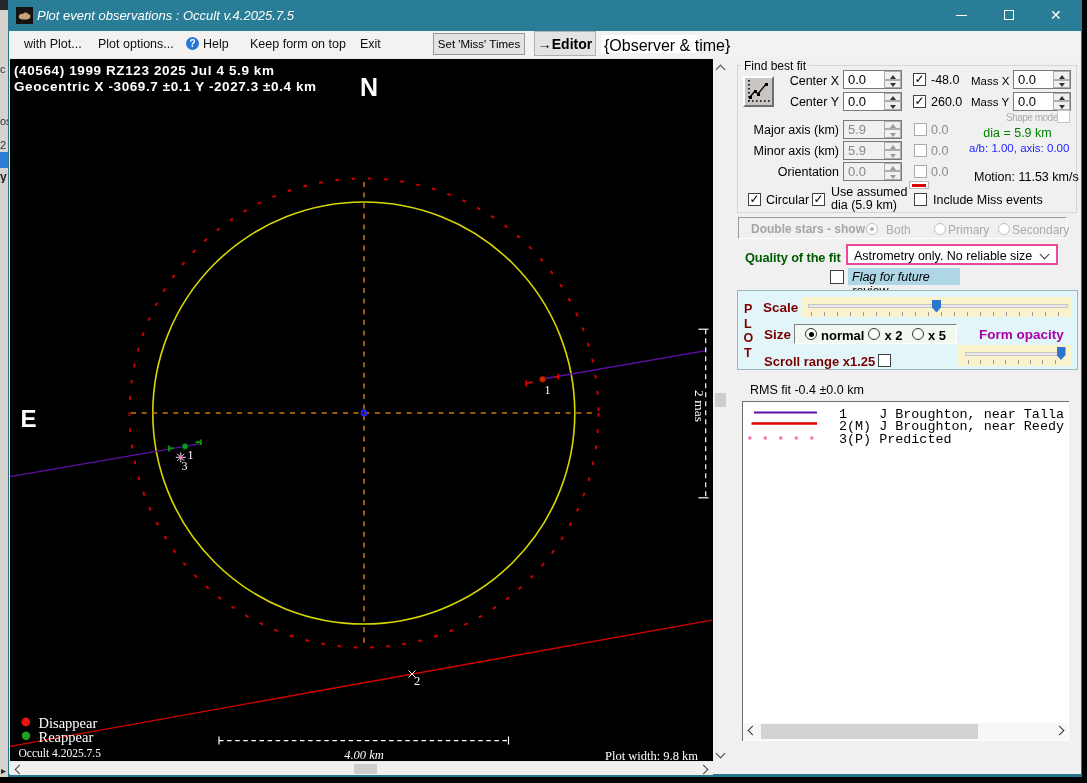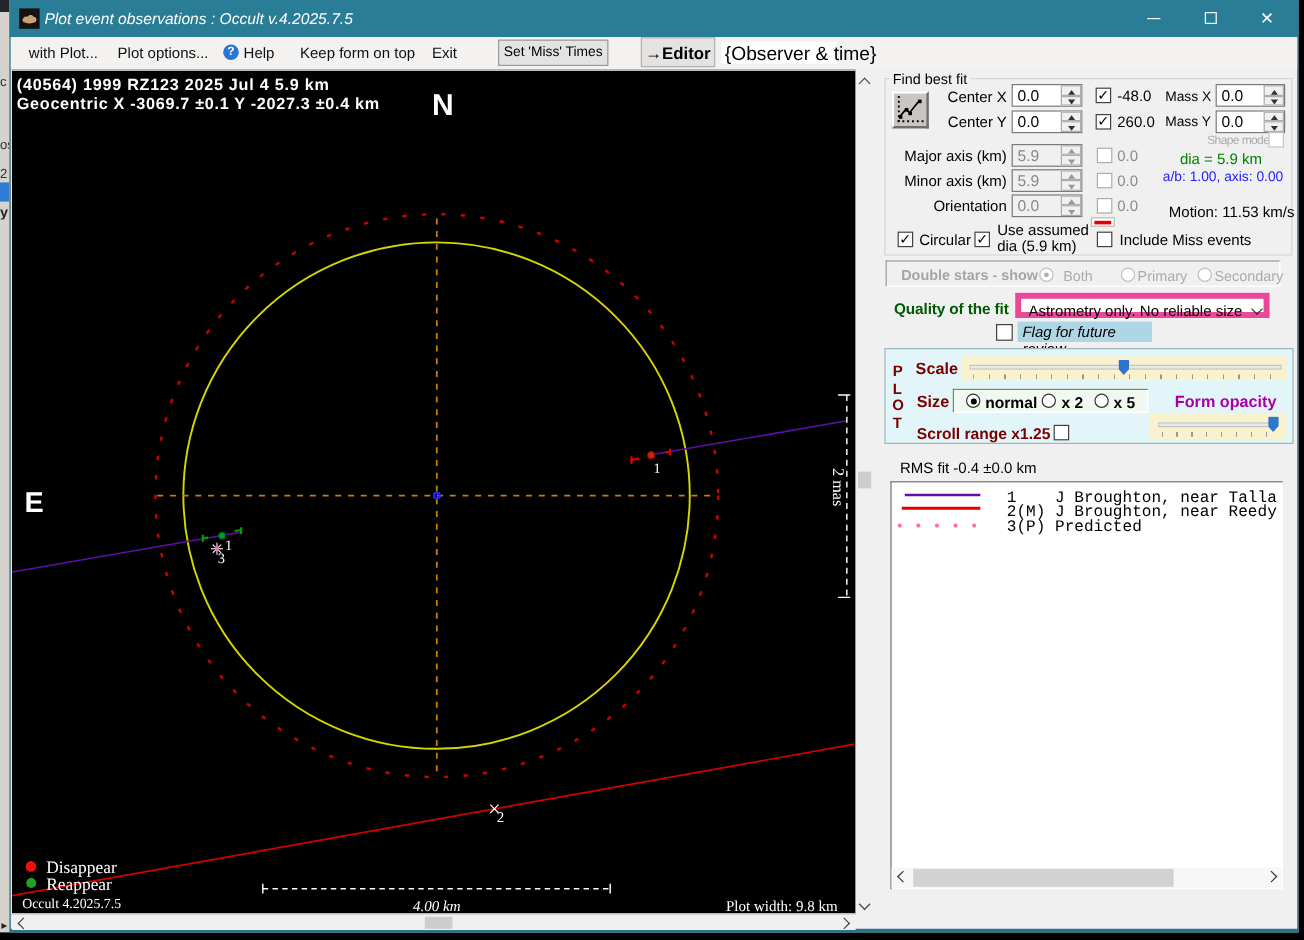--- a/index.html
+++ b/index.html
@@ -22,21 +22,21 @@
 .inp .sp{position:absolute;right:0;top:0;width:17px;height:17px;}
 .spb{position:absolute;left:0;width:17px;height:8.5px;background:#F0F0F0;border:1px solid #ADADAD;}
 .tri-u{position:absolute;left:4.5px;top:2.5px;width:0;height:0;border-left:3.5px solid transparent;border-right:3.5px solid transparent;border-bottom:4px solid #333;}
 .tri-d{position:absolute;left:4.5px;top:2.5px;width:0;height:0;border-left:3.5px solid transparent;border-right:3.5px solid transparent;border-top:4px solid #333;}
 .cb{position:absolute;width:13px;height:13px;background:#fff;border:1px solid #404040;font-size:12px;line-height:11px;text-align:center;color:#000;}
 .cbg{border-color:#ABABAB;}
 .gray{color:#8A8A8A;}
 .radio{position:absolute;width:12px;height:12px;border-radius:50%;background:#fff;border:1px solid #8A8A8A;}
 .rdot{position:absolute;left:3px;top:3px;width:4px;height:4px;border-radius:50%;background:#000;}
 #dblbox{left:738px;top:217px;width:329px;height:22px;background:#F0F0F0;border-top:1.5px solid #9A9A9A;border-left:1.5px solid #9A9A9A;border-bottom:1.5px solid #fff;border-right:1.5px solid #fff;}
-#combo{left:846px;top:244px;width:212px;height:21px;background:#fff;border:5px solid #ec4899;font-size:12.5px;padding:3px 0 0 6px;}
+#combo{left:846px;top:244px;width:212px;height:21px;background:#fff;border:2px solid #ec4899;font-size:12.5px;padding:3px 0 0 6px;}
 #plotpanel{left:737px;top:290px;width:341px;height:80px;background:#E2F5F9;border:1px solid #9DB6BC;}
 .mar{position:absolute;color:#7A0000;font-weight:bold;}
 .yel{position:absolute;background:#FAF2CC;}
 .track{position:absolute;background:#E9E9E9;border:1px solid #C6C6C6;height:4px;}
 .sthumb{position:absolute;width:9px;height:13px;background:#2E75CF;clip-path:polygon(0 0,100% 0,100% 62%,50% 100%,0 62%);}
 .ticks{position:absolute;height:4px;background:repeating-linear-gradient(90deg,#999 0 1px,transparent 1px 13px);}
 #rmsfit{left:750px;top:383px;font-size:12.5px;color:#000;}
 #listbox{left:742px;top:401px;width:327px;height:340px;background:#fff;border-top:1px solid #707070;border-left:1px solid #707070;font-family:"Liberation Mono",monospace;font-size:13.4px;color:#000;overflow:hidden;}
 </style>
 </head>
@@ -60,21 +60,21 @@
 <div class="abs" style="left:956px;top:15px;width:11px;height:1.4px;background:#fff"></div>
 <div class="abs" style="left:1004px;top:10px;width:10px;height:10px;border:1.2px solid #fff"></div>
 <div class="abs" style="left:1050px;top:9px;width:13px;height:13px;color:#fff;font-size:14px;line-height:13px;">✕</div>
 
 <div class="mi" style="left:24px;">with Plot...</div>
 <div class="mi" style="left:98px;">Plot options...</div>
 <div class="abs" style="left:186px;top:37px;width:13px;height:13px;border-radius:50%;background:#2874D8;color:#fff;font-size:10px;font-weight:bold;text-align:center;line-height:13px;">?</div>
 <div class="mi" style="left:203px;">Help</div>
 <div class="mi" style="left:250px;">Keep form on top</div>
 <div class="mi" style="left:360px;">Exit</div>
-<div class="abs" style="left:415px;top:33px;width:92px;height:22px;background:#E4E3E2;border:1px solid #9A9A9A;font-size:11.5px;text-align:center;padding-top:4px;">Set 'Miss' Times</div>
+<div class="abs" style="left:433px;top:33px;width:92px;height:22px;background:#E4E3E2;border:1px solid #9A9A9A;font-size:11.5px;text-align:center;padding-top:4px;">Set 'Miss' Times</div>
 <div class="abs" style="left:534px;top:31px;width:62px;height:25px;background:#E4E3E2;border:1px solid #B0B0B0;font-size:14px;font-weight:bold;text-align:center;padding-top:4px;">→Editor</div>
 <div class="abs" style="left:601px;top:35px;width:96px;height:18px;background:#fff;font-size:16px;padding:2px 0 0 3px;white-space:nowrap;">{Observer &amp; time}</div>
 
 <div class="abs" id="plotbrd"></div>
 <svg class="abs" style="left:10px;top:59px;" width="702" height="702" viewBox="10 59 702 702">
 
 <circle cx="364" cy="413" r="234.5" fill="none" stroke="#CE0000" stroke-width="2" stroke-dasharray="3.7 12.6"></circle>
 <circle cx="363.8" cy="413" r="211" fill="none" stroke="#D6D600" stroke-width="1.6"></circle>
 
 <line x1="131" y1="413" x2="597" y2="413" stroke="#C87E00" stroke-width="1.5" stroke-dasharray="5 5.6"></line>

